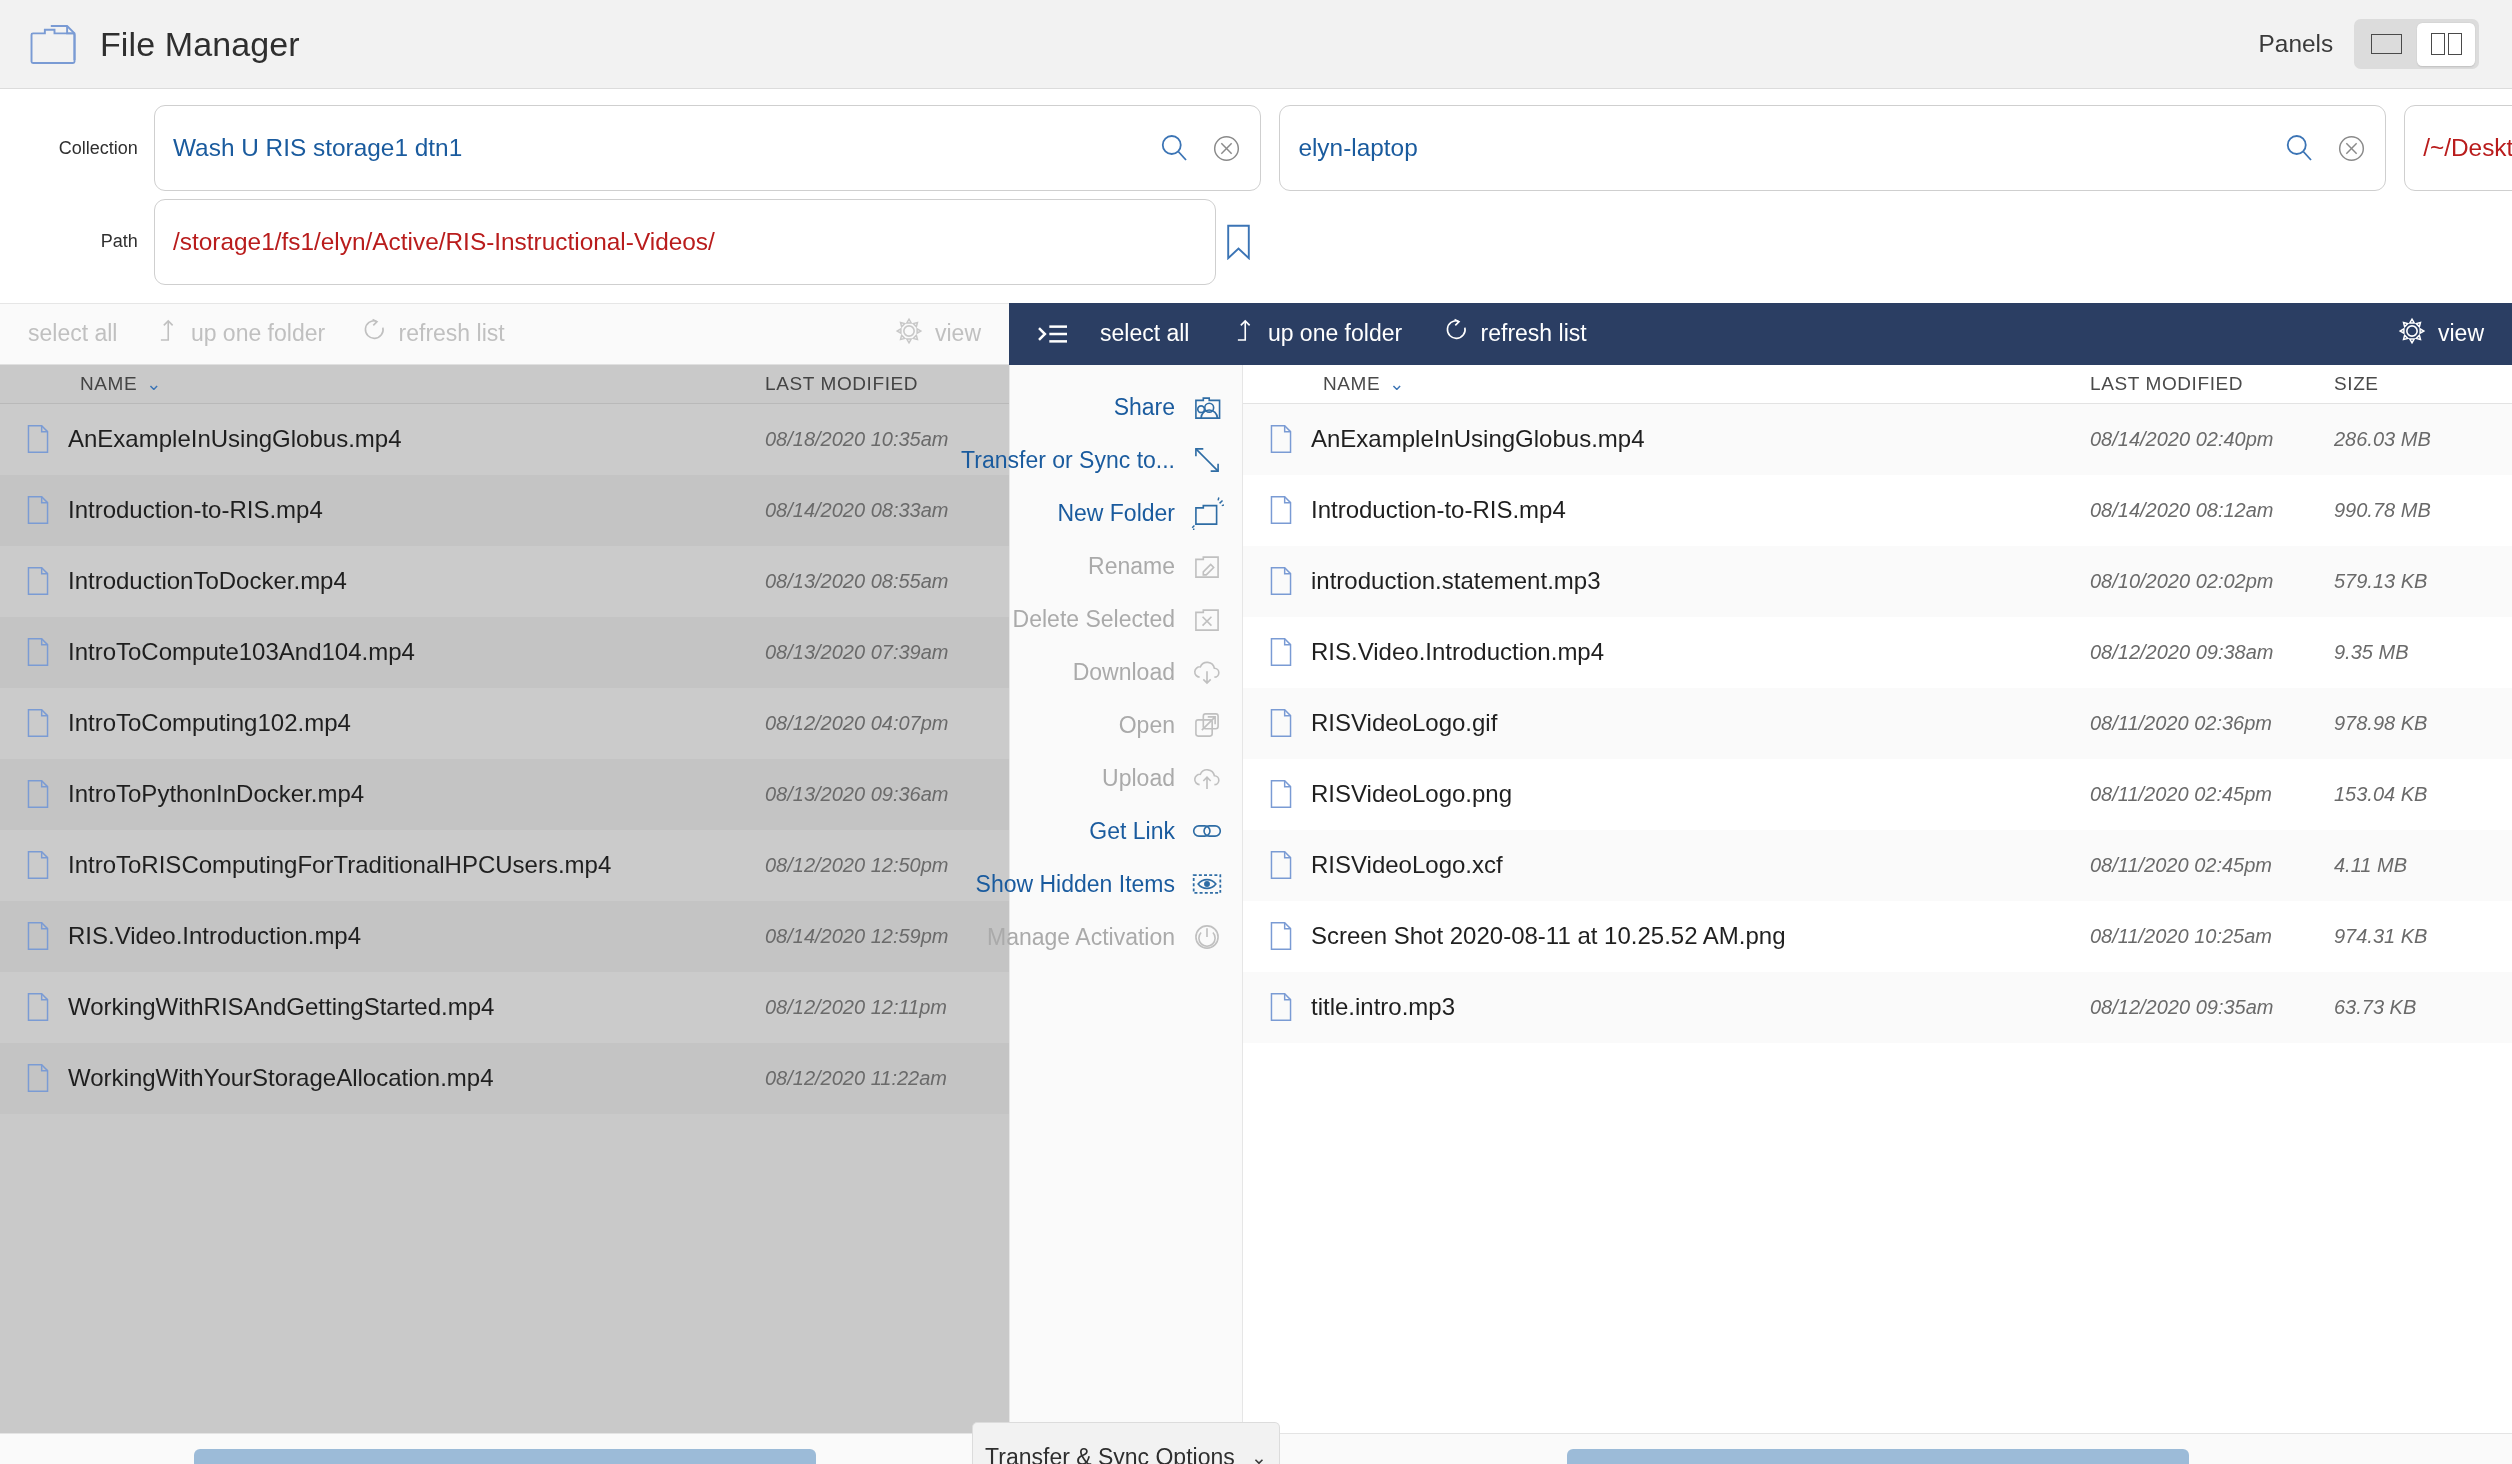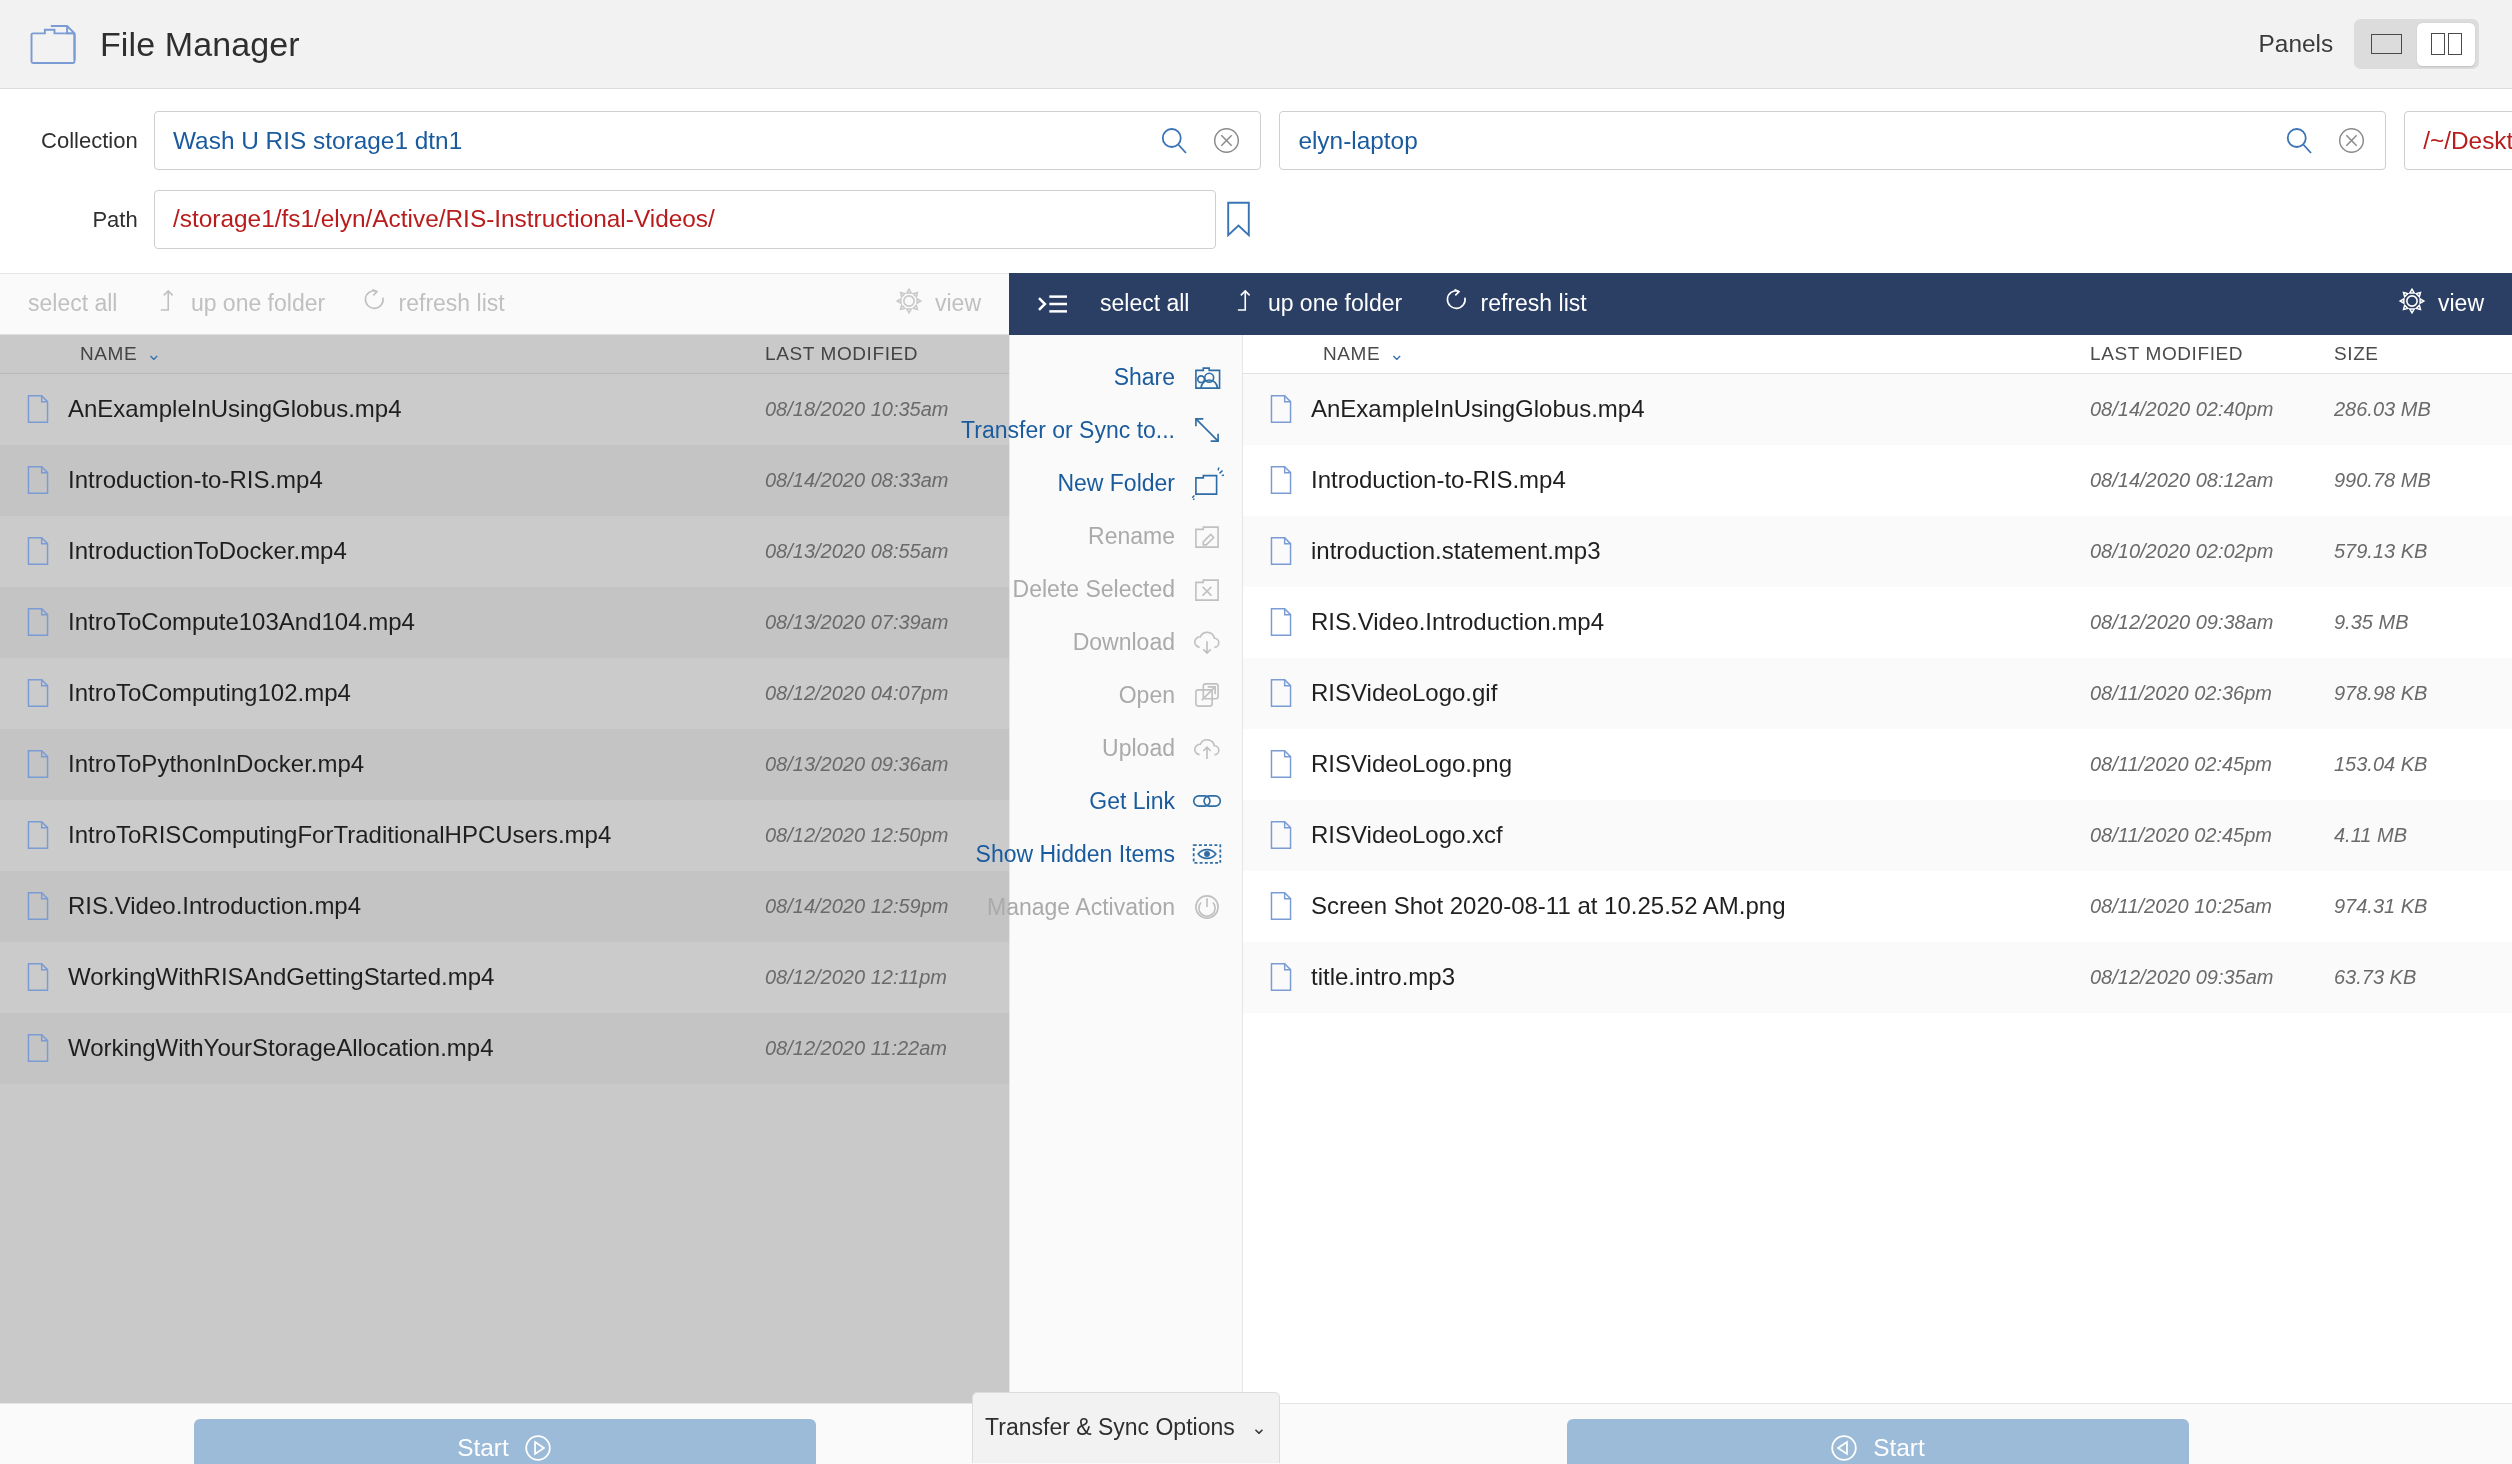--- a/index.html
+++ b/index.html
@@ -38,26 +38,26 @@
   .pane-one { width: 31px; height: 20px; border: 1.9px solid #4a4a4a; }
   .pane-two { display: flex; gap: 3px; }
   .pane-two i { display:block; width: 14px; height: 22px; border: 1.9px solid #4a4a4a; }
 
   
   .form-area { padding: 16.3px 0 9px 0; background:#fff; }
   .form-row { display: flex; align-items: flex-start; }
 
   .label-cell {
     width: 154px; text-align: right; padding-right: 16.3px;
-    font-size: 22px; color: #2f2f2f; line-height: 71px;
+    font-size: 18px; color: #2f2f2f; line-height: 71px;
   }
   .field {
     position: relative;
-    border: 0.7px solid #cfcfcf; border-radius: 4px;
-    background: #fff; height: 59px;
+    border: 0.7px solid #cfcfcf; border-radius: 11px;
+    background: #fff; height: 86px;
     display: flex; align-items: center;
     padding: 0 18px;
   }
   .field-val { font-size: 24.4px; color: #1a5b9e; white-space: nowrap; overflow: hidden; }
   .field-val.path { color: #b91c1c; }
   .field-icons { margin-left: auto; display: flex; align-items: center; gap: 22px; padding-left: 15px;}
 
   .icon-search { width: 30px; height: 30px; display:block; }
   .icon-clear  { width: 31px; height: 31px; display:block; }
   .bookmark-btn { width: 44px; display:flex; align-items:center; justify-content:center; height:71px;}

